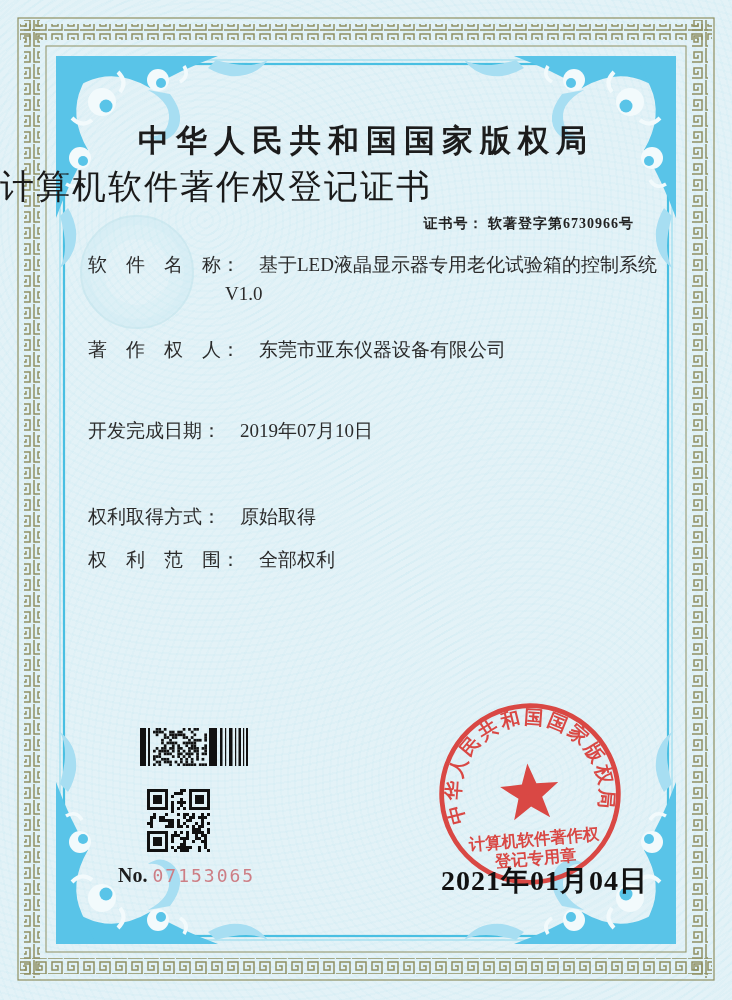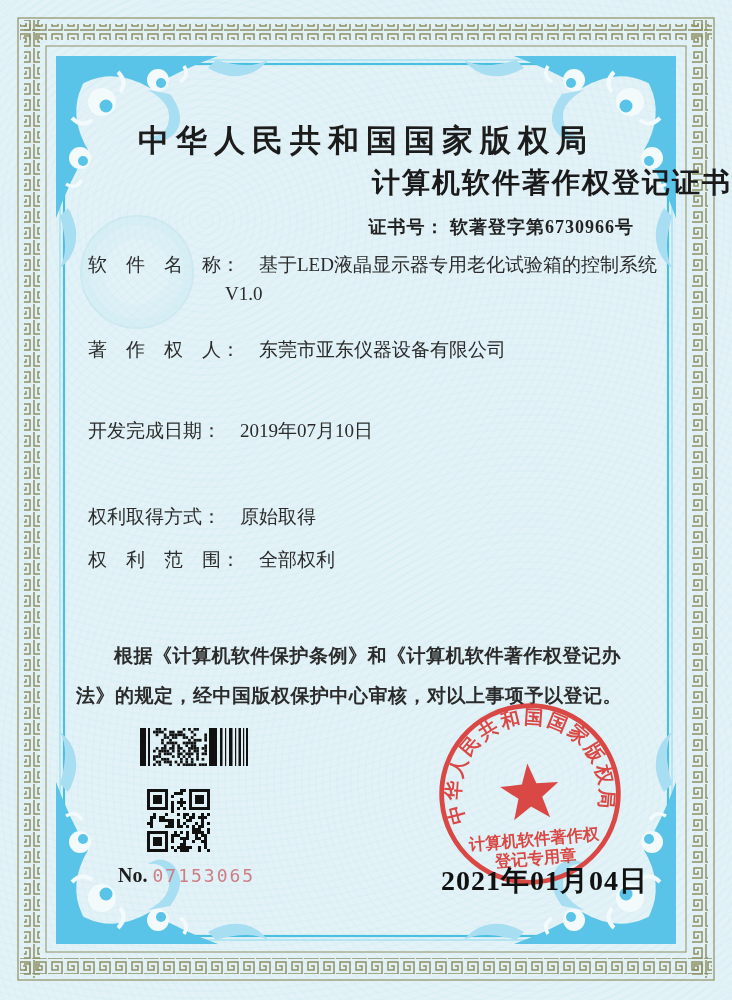--- a/index.html
+++ b/index.html
@@ -11,25 +11,25 @@
       #e3f2f7;
     font-family:"Liberation Serif","DejaVu Serif",serif;
     color:#262626;
   }
   .frame-svg{position:absolute;left:0;top:0;}
   .authority{
     position:absolute;left:0;top:120px;width:732px;text-align:center;
     font-size:31px;font-weight:bold;letter-spacing:7px;color:#1c1c1c;white-space:nowrap;
   }
   .cert-title{
-    position:absolute;left:0;top:164px;width:732px;text-align:right;
-    font-size:28px;font-weight:bold;letter-spacing:2px;color:#1a1a1a;white-space:nowrap;
+    position:absolute;left:0;top:164px;width:732px;text-align:left;
+    font-size:34px;font-weight:normal;letter-spacing:2px;color:#1a1a1a;white-space:nowrap;
   }
   .cert-no{
-    position:absolute;right:98px;top:215px;font-size:18px;font-weight:bold;color:#222;
+    position:absolute;right:98px;top:215px;font-size:14px;font-weight:bold;color:#222;
     white-space:nowrap;letter-spacing:1px;
   }
   .field{position:absolute;left:88px;font-size:19px;font-weight:normal;white-space:nowrap;color:#2b2b2b;}
   .field .val{margin-left:19px;}
   .f1{top:252px}.f1b{top:283px;left:225px}.f2{top:337px}
   .f3{top:418px}.f4{top:461px}.f5{top:504px}.f6{top:547px}.f7{top:590px}
   .statement{
     position:absolute;left:76px;top:636px;width:576px;
     font-size:19px;font-weight:bold;line-height:2.12;color:#2b2b2b;
     text-indent:2em;letter-spacing:0.5px;
@@ -123,21 +123,20 @@
   <div class="field f3">
     <span class="lab">开发完成日期：</span><span class="val">2019年07月10日</span>
   </div>
   <div class="field f5">
     <span class="lab">权利取得方式：</span><span class="val">原始取得</span>
   </div>
   <div class="field f6">
     <span class="lab">权　利　范　围：</span><span class="val">全部权利</span>
   </div>
 
-  <div class="statement">根据《计算机软件保护条例》和《计算机软件著作权登记办法》的规定，经中国版权保护中心审核，对以上事项予以登记。</div>
 
   <div class="barcode">
     <svg id="barcode-svg" width="108" height="38" viewBox="0 0 108 38">
         <rect x="0" y="0" width="6" height="38" fill="#111"></rect>
         <rect x="8" y="0" width="2" height="38" fill="#111"></rect>
         <rect x="13" y="2.72" width="2.7" height="2.72" fill="#111"></rect>
         <rect x="13" y="21.76" width="2.7" height="2.72" fill="#111"></rect>
         <rect x="13" y="27.200000000000003" width="2.7" height="2.72" fill="#111"></rect>
         <rect x="13" y="29.92" width="2.7" height="2.72" fill="#111"></rect>
         <rect x="13" y="35.36" width="2.7" height="2.72" fill="#111"></rect>

